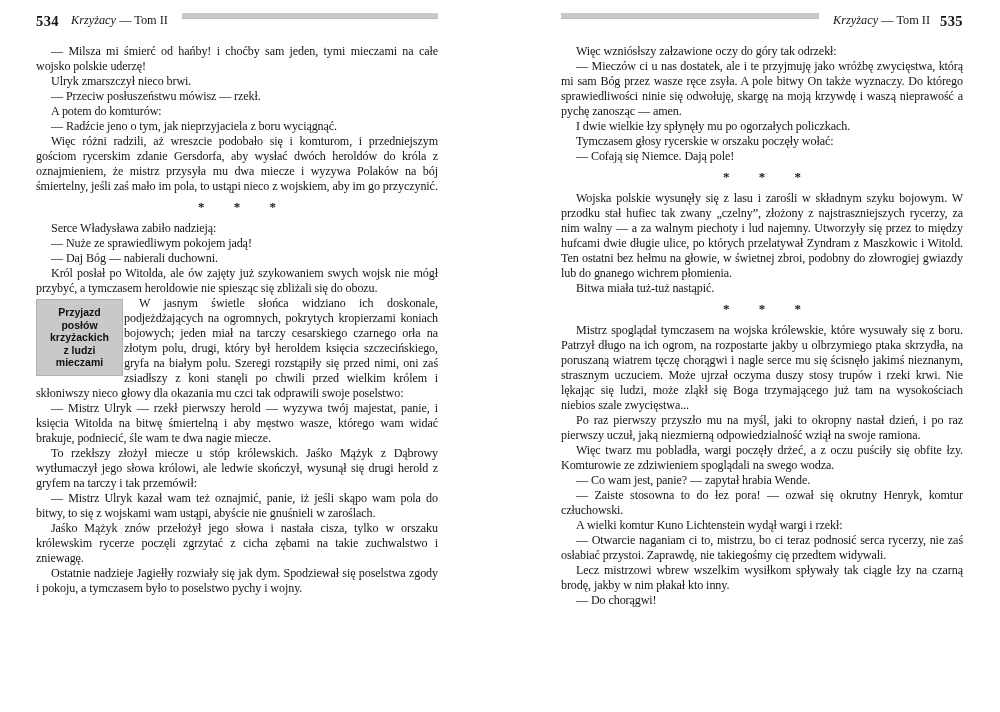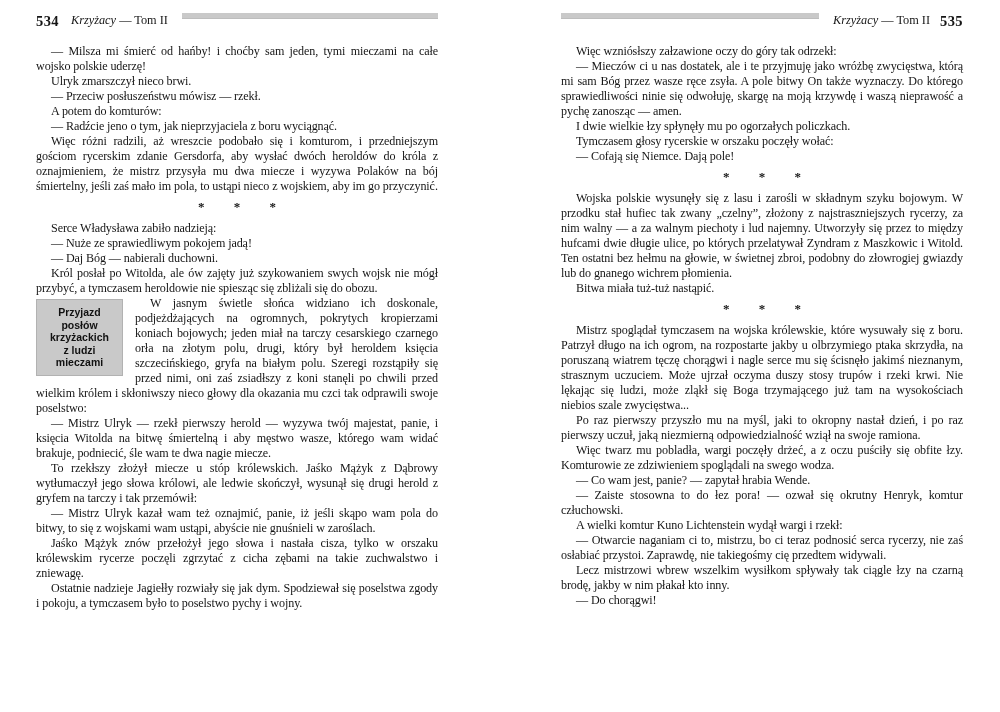--- a/index.html
+++ b/index.html
@@ -64,21 +64,21 @@
     text-align: center;
     font-weight: bold;
     font-size: 13px;
     letter-spacing: 0;
     word-spacing: 26px;
     margin: 5px 0 7px 0;
   }
   .margin-note {
     float: left;
     width: 79px;
-    margin: 3px 12px 3px 0;
+    margin: 3px 1px 3px 0;
     padding: 6px 3px;
     background: #c9c9c9;
     border: 1px solid #b2b2b2;
     font-family: "Liberation Sans", sans-serif;
     font-weight: bold;
     font-size: 10.5px;
     line-height: 12.5px;
     text-align: center;
     text-indent: 0;
     color: #111111;

